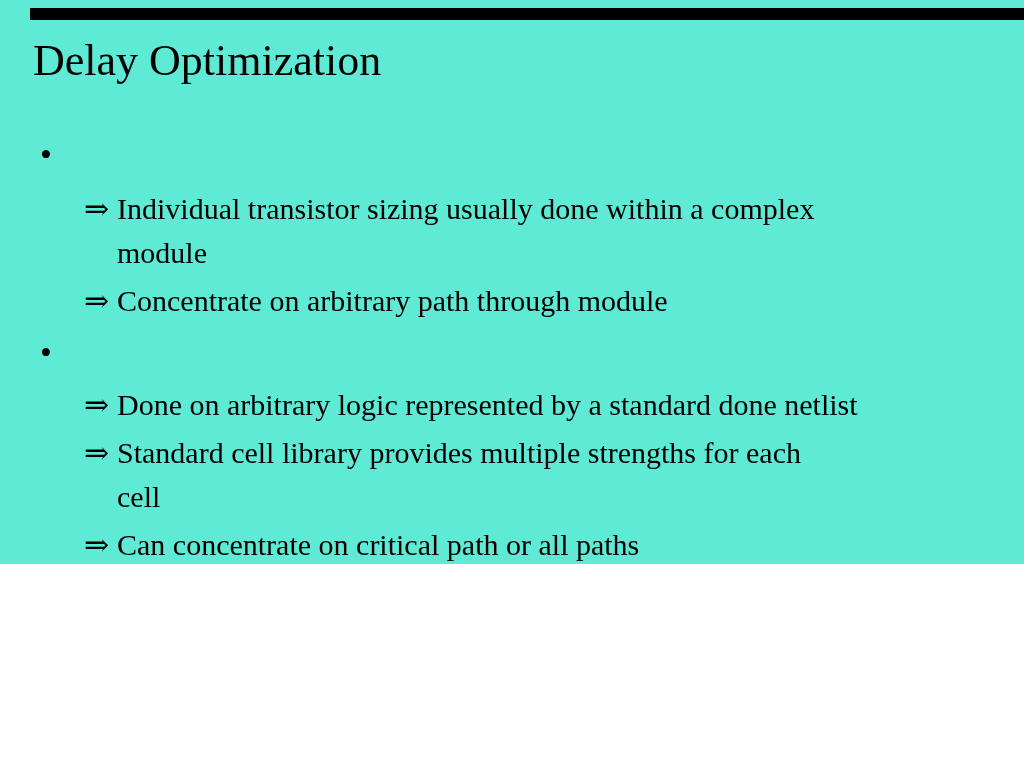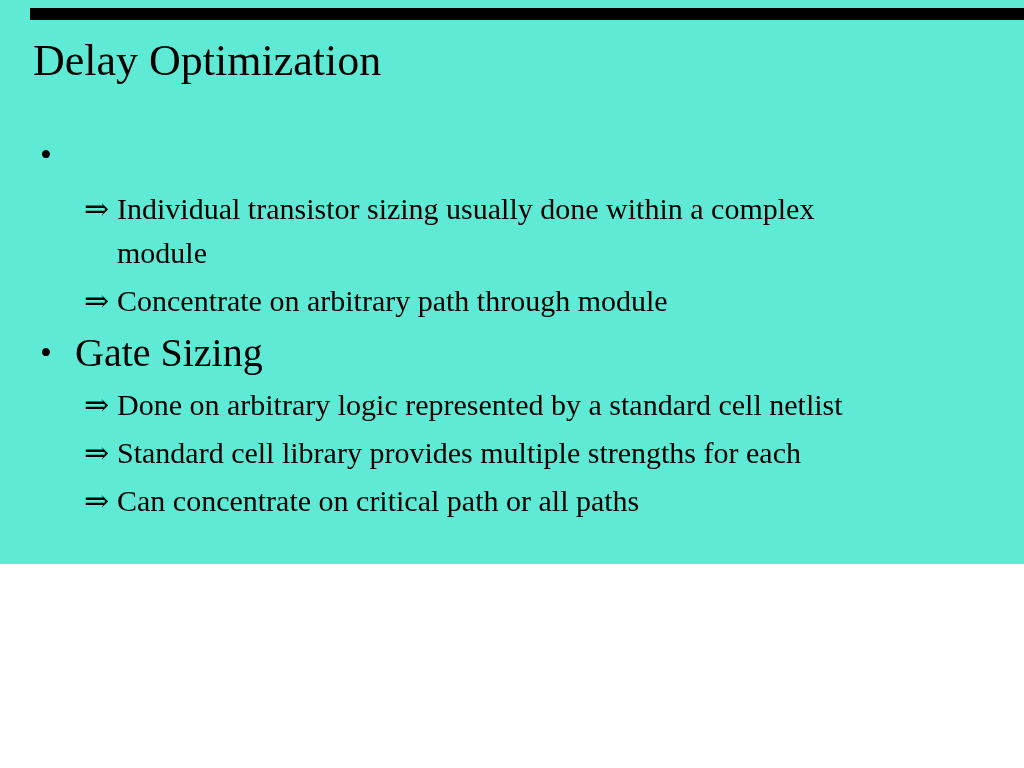--- a/index.html
+++ b/index.html
@@ -101,34 +101,34 @@
     <div class="sub-item">
       <span class="arrow-glyph">⇒</span>
       <div class="sub-text">
         <div class="sub-line">Concentrate on arbitrary path through module</div>
       </div>
     </div>
   </div>
 
   <div class="section-heading heading-2">
     <span class="bullet-glyph">•</span>
-    <span class="heading-text">Gate Sizing</span>
   </div>
 
   <div class="sub-list sub-list-2">
     <div class="sub-item">
       <span class="arrow-glyph">⇒</span>
       <div class="sub-text">
-        <div class="sub-line">Done on arbitrary logic represented by a standard cell netlist</div>
+        <div class="sub-line">Done on arbitrary logic represented by a standard done netlist</div>
       </div>
     </div>
     <div class="sub-item">
       <span class="arrow-glyph">⇒</span>
       <div class="sub-text">
         <div class="sub-line">Standard cell library provides multiple strengths for each</div>
+        <div class="sub-line">cell</div>
       </div>
     </div>
     <div class="sub-item">
       <span class="arrow-glyph">⇒</span>
       <div class="sub-text">
         <div class="sub-line">Can concentrate on critical path or all paths</div>
       </div>
     </div>
   </div>
 

